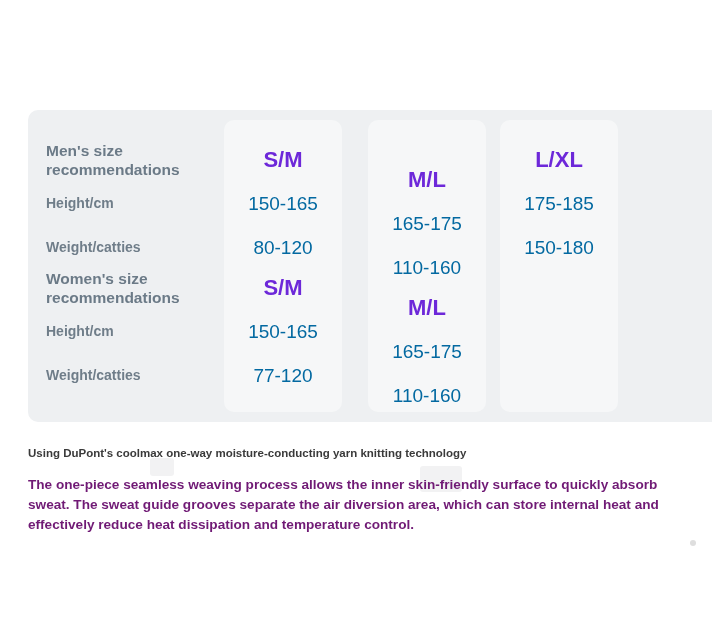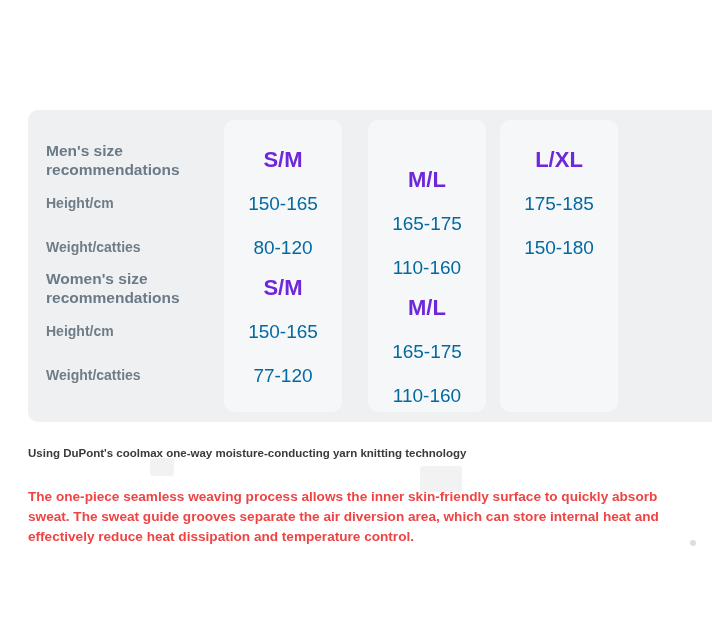--- a/index.html
+++ b/index.html
@@ -114,24 +114,24 @@
     line-height: 1.28;
     width: 180px;
   }
   .tech-sub {
     margin-top: 9px;
     font-size: 11.5px;
     font-weight: bold;
     color: #3a3a3a;
   }
   .tech-body {
-    margin-top: 28px;
+    margin-top: 16px;
     font-size: 13.6px;
     font-weight: bold;
-    color: #ef4444;
+    color: #701a75;
     line-height: 1.48;
     width: 660px;
   }
 
   
   .smudge {
     position: absolute;
     background: #f2f2f3;
     border-radius: 3px;
   }

